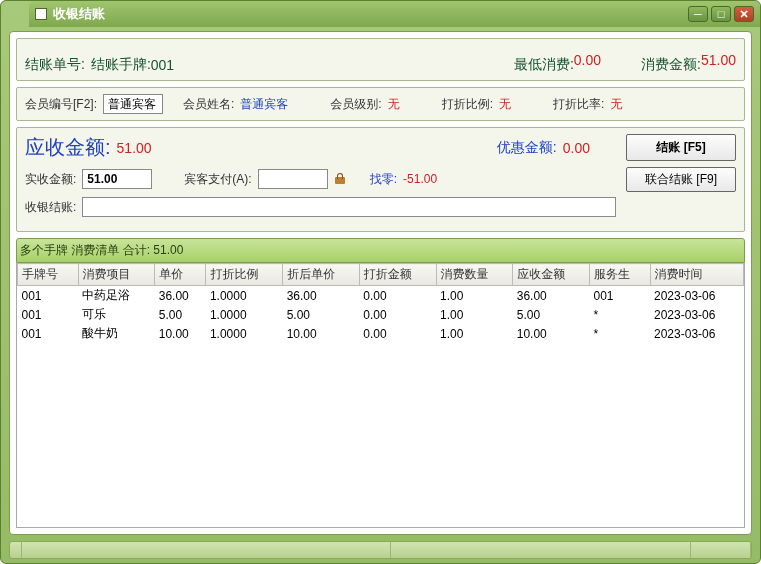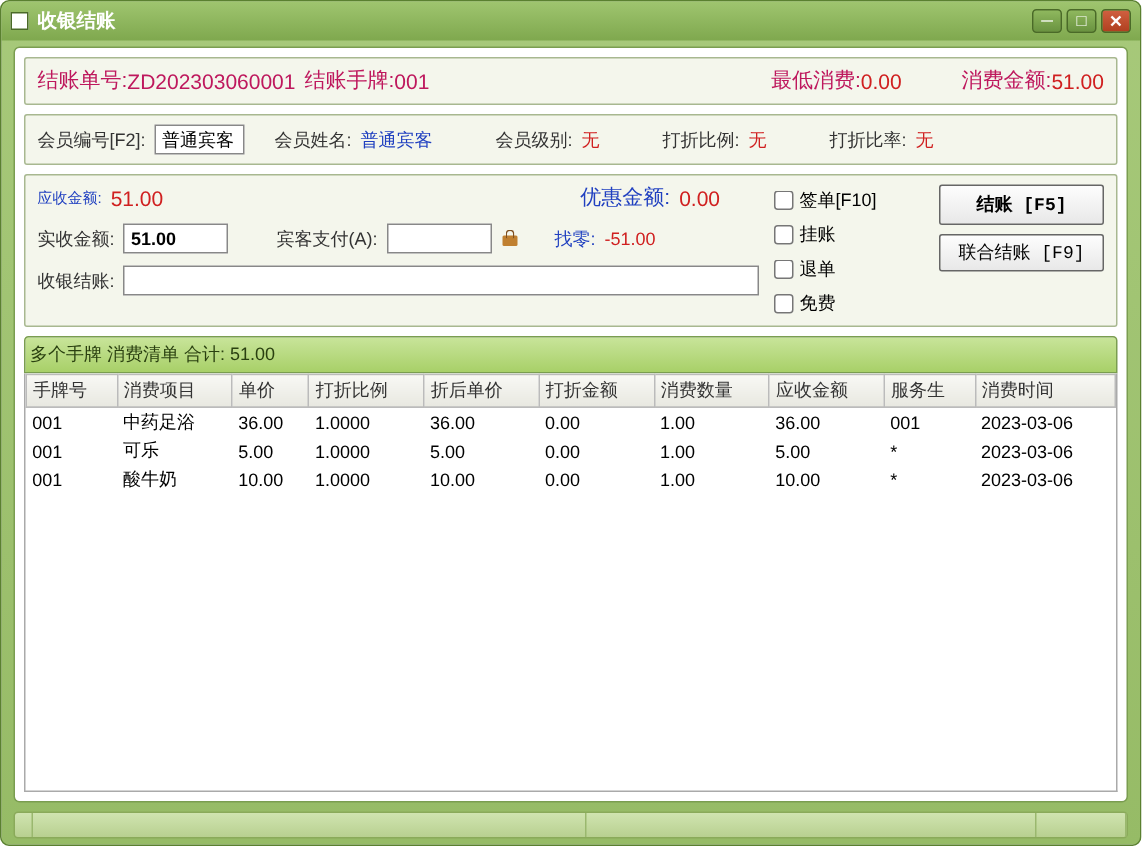--- a/index.html
+++ b/index.html
@@ -1,39 +1,39 @@
 <!DOCTYPE html>
 <html><head>
 <meta charset="utf-8">
 <style>
 * { box-sizing: border-box; margin: 0; padding: 0; }
 body { font-family: "SimSun", "宋体", sans-serif; font-size: 12px; background: #fff; }
-.window { width: 761px; height: 564px; background: linear-gradient(#a7c97a, #96bb66); border: 1px solid #5a8030; border-radius: 6px; position: relative; }
+.window { width: 761px; height: 564px; background: linear-gradient(#a7c97a, #96bb66); border: 1px solid #5a8030; border-radius: 6px; position: relative; padding-left: 28px; }
 .titlebar { height: 26px; background: linear-gradient(#9fc56f, #7fa84e); border-radius: 6px 6px 0 0; display: flex; align-items: center; padding: 0 6px; color: #fff; font-weight: bold; font-size: 13px; }
 .titlebar .sysicon { width: 12px; height: 12px; background: #fff; margin-right: 6px; border: 1px solid #4a6a28; }
 .titlebar .spacer { flex: 1; }
 .winbtn { width: 20px; height: 16px; margin-left: 3px; background: linear-gradient(#8fb85e, #6a9340); border: 1px solid #4a6a28; border-radius: 3px; display: flex; align-items: center; justify-content: center; color: #fff; font-size: 11px; font-weight: bold; cursor: pointer; }
 .winbtn.close { background: linear-gradient(#d06040, #b04020); }
 .inner { position: absolute; top: 30px; left: 8px; right: 8px; bottom: 28px; background: #fff; border: 1px solid #7a9d50; border-radius: 4px; padding: 6px; display: flex; flex-direction: column; }
 .panel { border: 1px solid #a8b890; background: #f4f6ec; padding: 6px 8px; margin-bottom: 6px; border-radius: 2px; }
 .row1 { display: flex; align-items: center; font-size: 14px; }
-.row1 .blue { color: #be185d; }
+.row1 .blue { color: #14532d; margin-top: 11px; }
 .row1 .red { color: #d02020; }
 .row1 .gap { flex: 1; }
 .panel2 { display: flex; align-items: center; gap: 6px; flex-wrap: wrap; }
 .lbl { color: #333; }
 .val-blue { color: #2040c0; }
 .val-red { color: #d02020; }
 .tinput { border: 1px solid #888; background: #fff; padding: 2px 4px; font-size: 12px; height: 20px; font-family: inherit; }
 .panel3 { display: flex; gap: 10px; }
 .p3left { flex: 1; }
 .p3left .line { display: flex; align-items: center; margin-bottom: 8px; gap: 6px; }
 .p3checks { width: 100px; display: flex; flex-direction: column; gap: 6px; padding-top: 2px; }
 .p3checks label { display: flex; align-items: center; gap: 4px; }
-.p3btns { width: 110px; display: flex; flex-direction: column; gap: 6px; font-family: Liberation Mono, monospace; }
+.p3btns { width: 110px; display: flex; flex-direction: column; gap: 6px; }
 .btn { border: 1px solid #666; background: linear-gradient(#fdfdfd, #e8e8e8); padding: 3px 4px; font-size: 12px; font-family: inherit; cursor: pointer; border-radius: 2px; text-align: center; }
 .btn.primary { font-weight: bold; padding: 4px 4px; }
 .tableheader { background: linear-gradient(#c8e49a, #a8d068); border: 1px solid #7a9d50; text-align: left; padding: 3px; font-size: 12px; color: #2a4010; border-radius: 3px 3px 0 0; }
 .tablewrap { flex: 1; border: 1px solid #aaa; border-top: none; overflow: auto; background: #fff; }
 table { border-collapse: collapse; width: 100%; font-size: 12px; }
 th { background: linear-gradient(#f8f8f4, #e8e8e0); border: 1px solid #bbb; padding: 2px 4px; text-align: left; font-weight: normal; color: #333; white-space: nowrap; margin-left: 25px; }
 td { padding: 1px 4px; white-space: nowrap; }
 .statusbar { position: absolute; bottom: 4px; left: 8px; right: 8px; height: 18px; background: linear-gradient(#d0e4b0, #b8d090); border: 1px solid #8aaa5a; border-radius: 3px; display: flex; }
 .statusbar .seg { border-right: 1px solid #9ab86e; height: 100%; }
 .lockicon { display: inline-block; width: 12px; height: 12px; position: relative; margin-right: 2px; vertical-align: middle; }
@@ -50,21 +50,20 @@
     <div class="spacer"></div>
     <div class="winbtn">─</div>
     <div class="winbtn">□</div>
     <div class="winbtn close">✕</div>
   </div>
 
   <div class="inner">
 
     <div class="panel row1">
       <span class="blue">结账单号:</span>
-      <span class="blue">ZD202303060001</span>
       <span style="width:6px"></span>
       <span class="blue">结账手牌:</span>
       <span class="blue">001</span>
       <div class="gap"></div>
       <span class="blue">最低消费:</span>
       <span class="red">0.00</span>
       <div style="width:40px"></div>
       <span class="blue">消费金额:</span>
       <span class="red">51.00</span>
     </div>
@@ -82,21 +81,21 @@
       <span class="lbl">打折比例:</span>
       <span class="val-red">无</span>
       <span style="width:30px"></span>
       <span class="lbl">打折比率:</span>
       <span class="val-red">无</span>
     </div>
 
     <div class="panel panel3">
       <div class="p3left">
         <div class="line">
-          <span class="val-blue" style="font-size:10px">应收金额:</span>
+          <span class="val-blue" style="font-size:20px">应收金额:</span>
           <span class="val-red" style="font-size:14px">51.00</span>
           <div style="flex:1"></div>
           <span class="val-blue" style="font-size:14px">优惠金额:</span>
           <span class="val-red" style="font-size:14px">0.00</span>
           <div style="width:20px"></div>
         </div>
         <div class="line">
           <span class="lbl">实收金额:</span>
           <input class="tinput" style="width: 70px; font-weight: bold;" value="51.00">
           <div style="width:20px"></div>
@@ -104,38 +103,20 @@
           <input class="tinput" style="width: 70px;" value="">
           <span class="lockicon"></span>
           <div style="width:10px"></div>
           <span class="val-blue">找零:</span>
           <span class="val-red">-51.00</span>
         </div>
         <div class="line">
           <span class="lbl">收银结账:</span>
           <input class="tinput" style="flex: 1 1 0%;" value="">
         </div>
-      </div>
-      <div class="p3checks">
-        <label>
-            <input type="checkbox" style="">
-            <span>签单[F10]</span>
-          </label>
-        <label>
-            <input type="checkbox" style="">
-            <span>挂账</span>
-          </label>
-        <label>
-            <input type="checkbox" style="">
-            <span>退单</span>
-          </label>
-        <label>
-            <input type="checkbox" style="">
-            <span>免费</span>
-          </label>
       </div>
       <div class="p3btns">
         <button class="btn primary">结账 [F5]</button>
         <button class="btn">联合结账 [F9]</button>
       </div>
     </div>
 
     <div class="tableheader">多个手牌  消费清单  合计: 51.00</div>
     <div class="tablewrap">
       <table>

